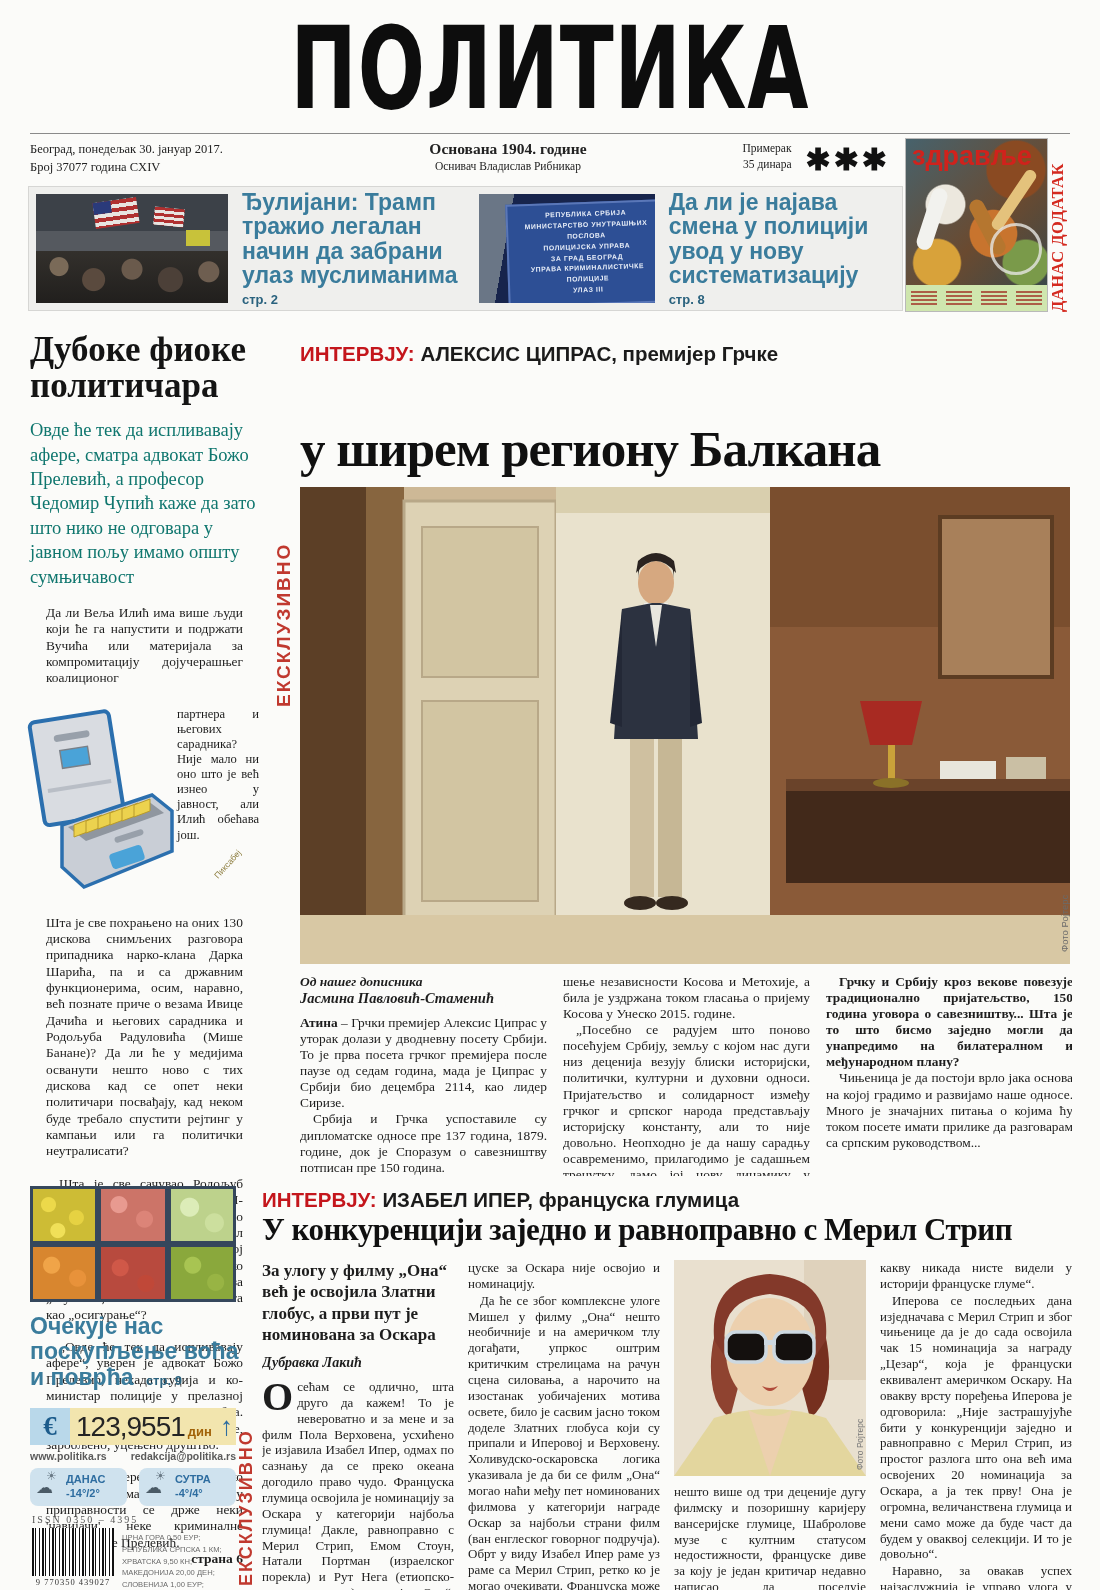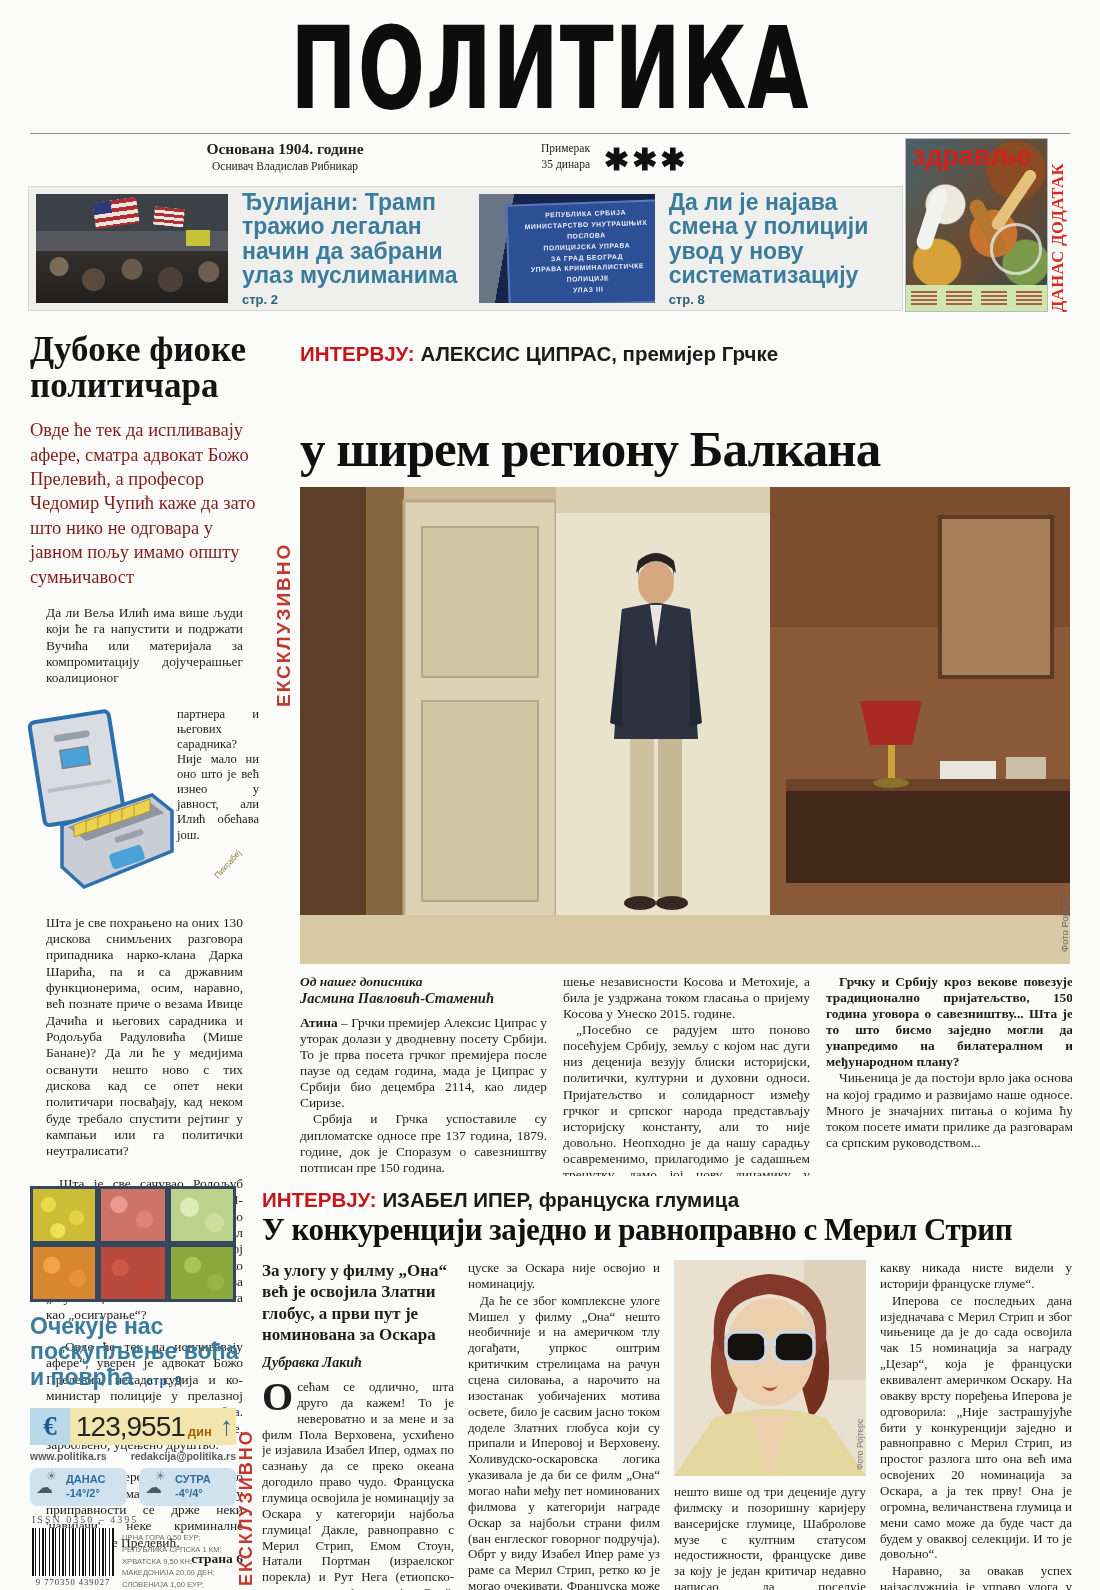--- a/index.html
+++ b/index.html
@@ -67,21 +67,21 @@
       font-size:23px;line-height:1.06;padding:0 12px 0 14px;}
   .tz-page{font-size:13px;color:#2a627e;display:block;margin-top:6px;}
   #tz2{background:linear-gradient(100deg,#6a7686 0 18%,#17244c 18%);}
   #tz2 .board{position:absolute;left:28px;top:8px;width:156px;height:94px;background:#2d4f95;
       border:2px solid #5a77b8;transform:rotate(-2deg);padding-top:5px;}
   #tz2 .board div{font-family:"Liberation Sans",sans-serif;font-weight:bold;color:#e8eef8;
       font-size:6.8px;text-align:center;line-height:1.6;letter-spacing:.6px;}
   
   #leftcol{left:30px;top:332px;width:229px;}
   #leftcol h1{font-size:35px;line-height:1.03;margin:0 0 14px 0;font-weight:bold;color:#141414;}
-  #leftcol .stand{font-size:18.5px;line-height:1.32;color:#7f1d1d;margin-bottom:16px;}
+  #leftcol .stand{font-size:18.5px;line-height:1.32;color:#0f766e;margin-bottom:16px;}
   #leftcol p{font-size:13.4px;line-height:1.22;margin:16px;}
   #leftcol p + p{text-indent:13px;margin-top:1px;}
   #cabrow{position:relative;height:196px;margin:6px 0 4px 0;}
   #cabrow svg{position:absolute;left:-6px;top:0;}
   #cabrow .wraptxt{position:absolute;right:0;top:4px;width:82px;font-size:12.6px;line-height:1.2;text-align:justify;}
   #cab-credit{position:absolute;right:14px;bottom:30px;font-size:8.5px;color:#8a7a3a;
       transform:rotate(-48deg);font-family:"Liberation Sans",sans-serif;}
   .pageref{float:right;font-weight:bold;font-size:13.5px;}
   
   #excl-main{left:273px;top:492px;height:215px;color:#c0392f;font-family:"Liberation Sans",sans-serif;
@@ -163,20 +163,24 @@
       font-family:"Liberation Sans",sans-serif;}
 </style>
 </head>
 <body>
 
 <div class="abs" id="logo">
   <span>ПОЛИТИКА</span>
 </div>
 <div class="abs" id="inforule"></div>
 <div class="abs" id="inforow">
+  <div id="info-left">
+    <div>Београд, понедељак 30. јануар 2017.</div>
+    <div>Број 37077 година CXIV</div>
+  </div>
   <div id="info-center">
     <div class="l1">Основана 1904. године</div>
     <div class="l2">Оснивач Владислав Рибникар</div>
   </div>
   <div id="info-price">
     <div>Примерак</div>
     <div>35 динара</div>
   </div>
   <div id="info-stars">✱✱✱</div>
 </div>

